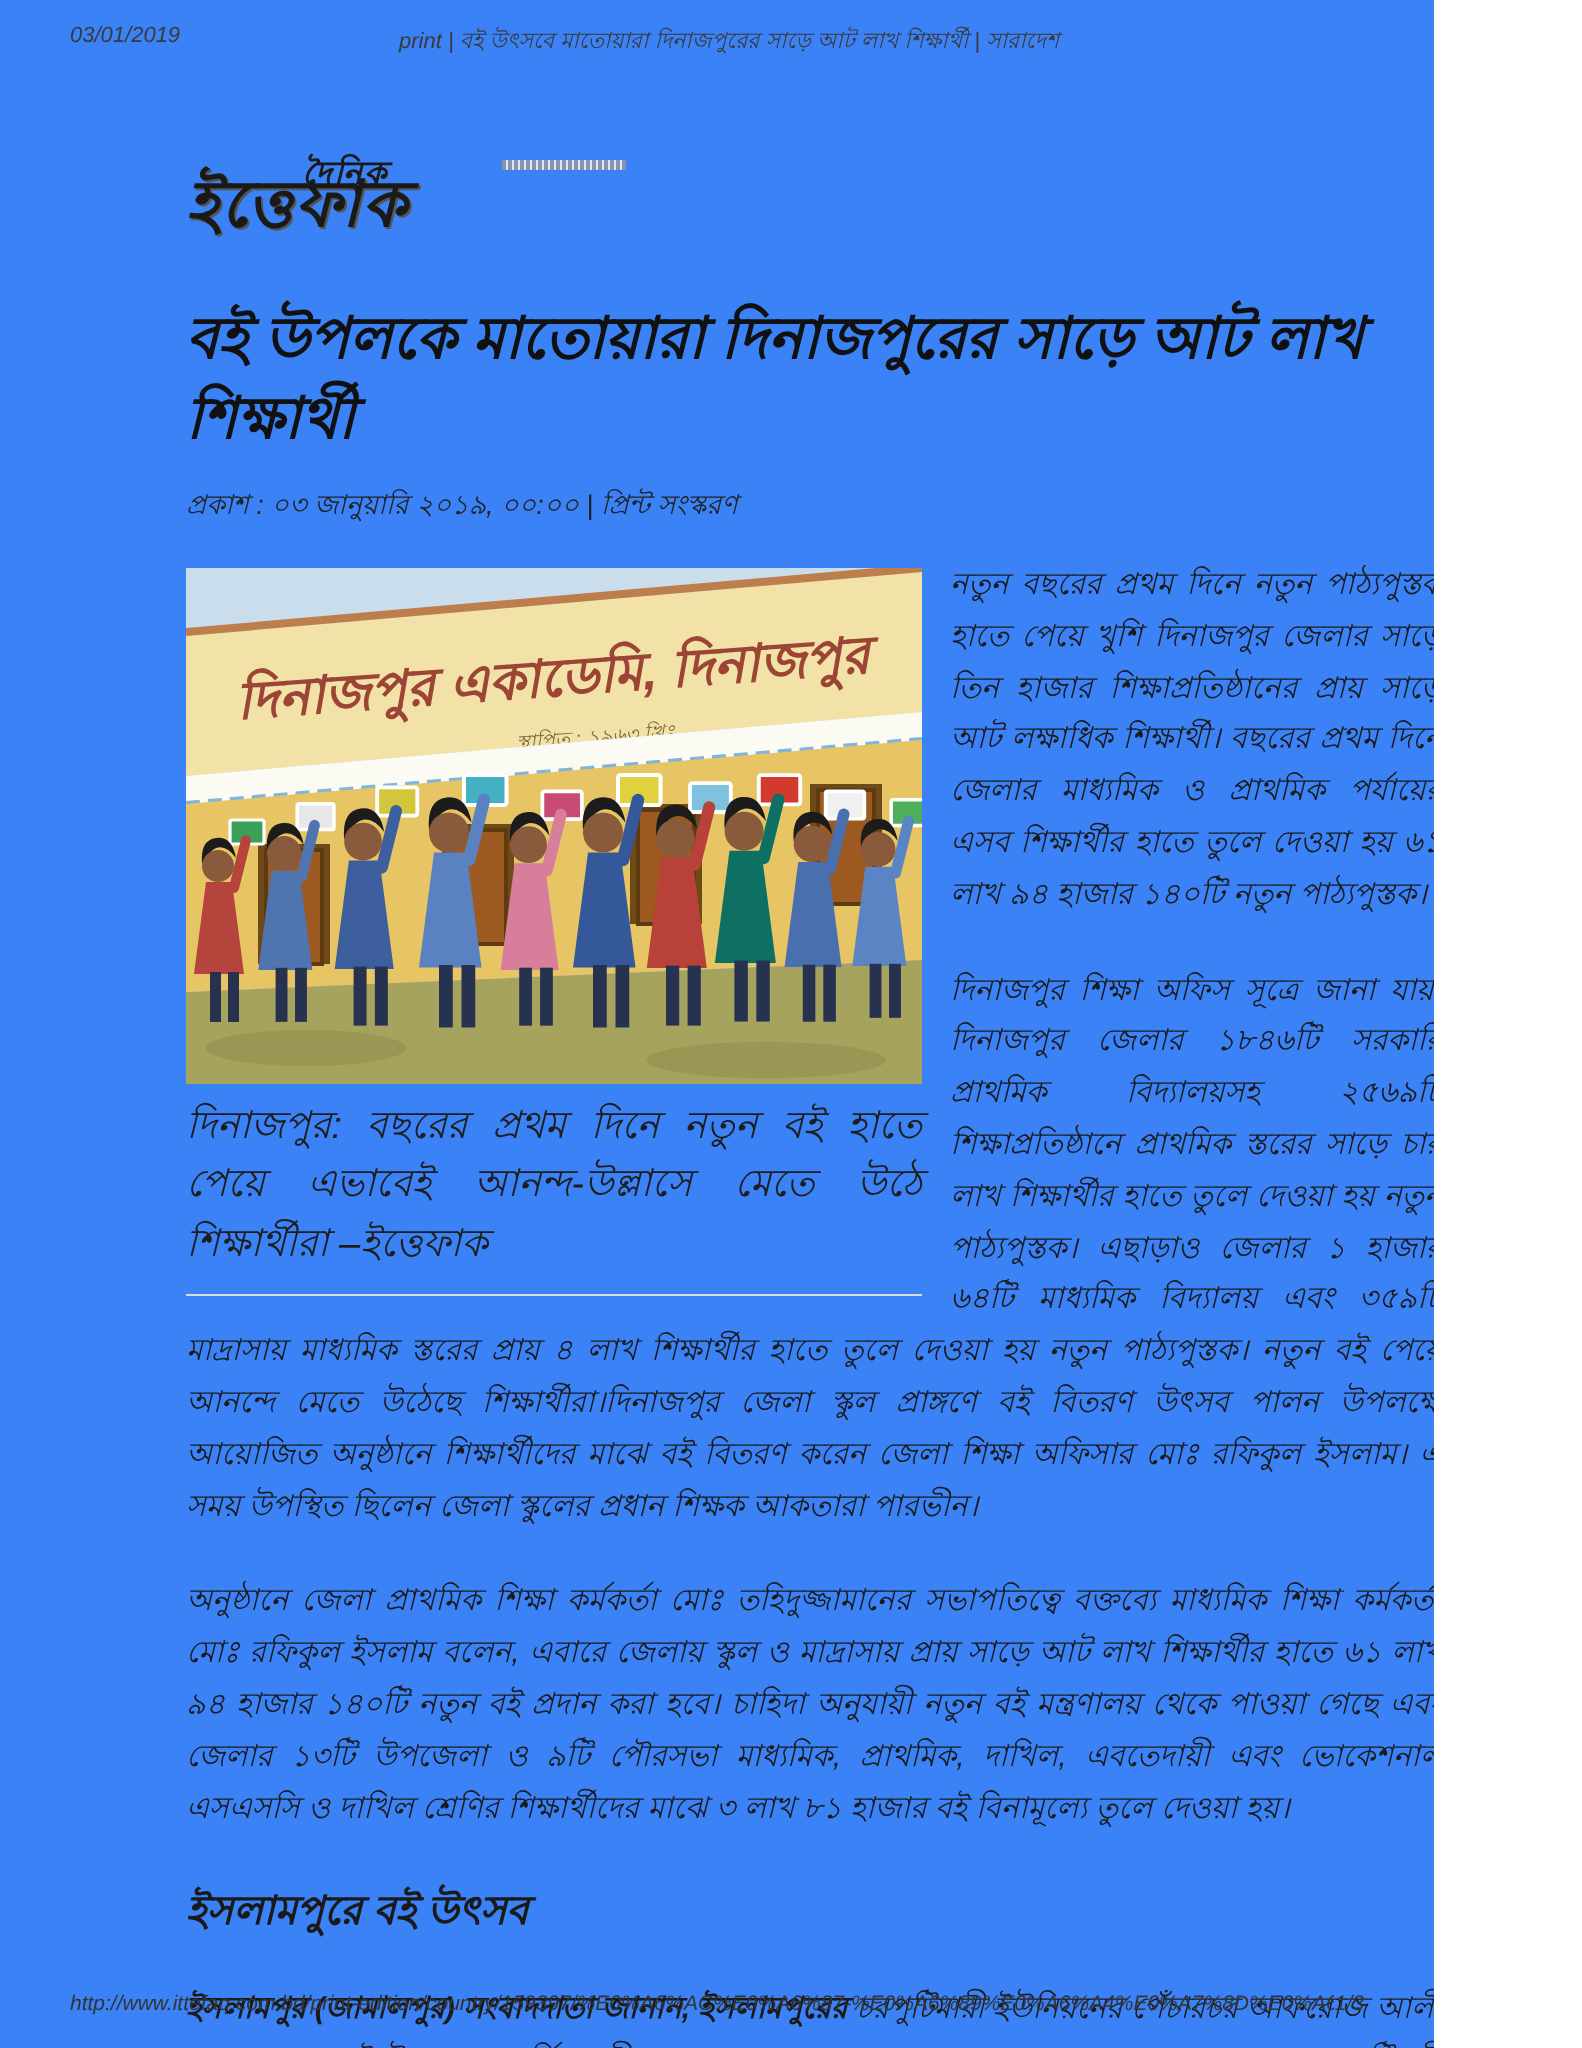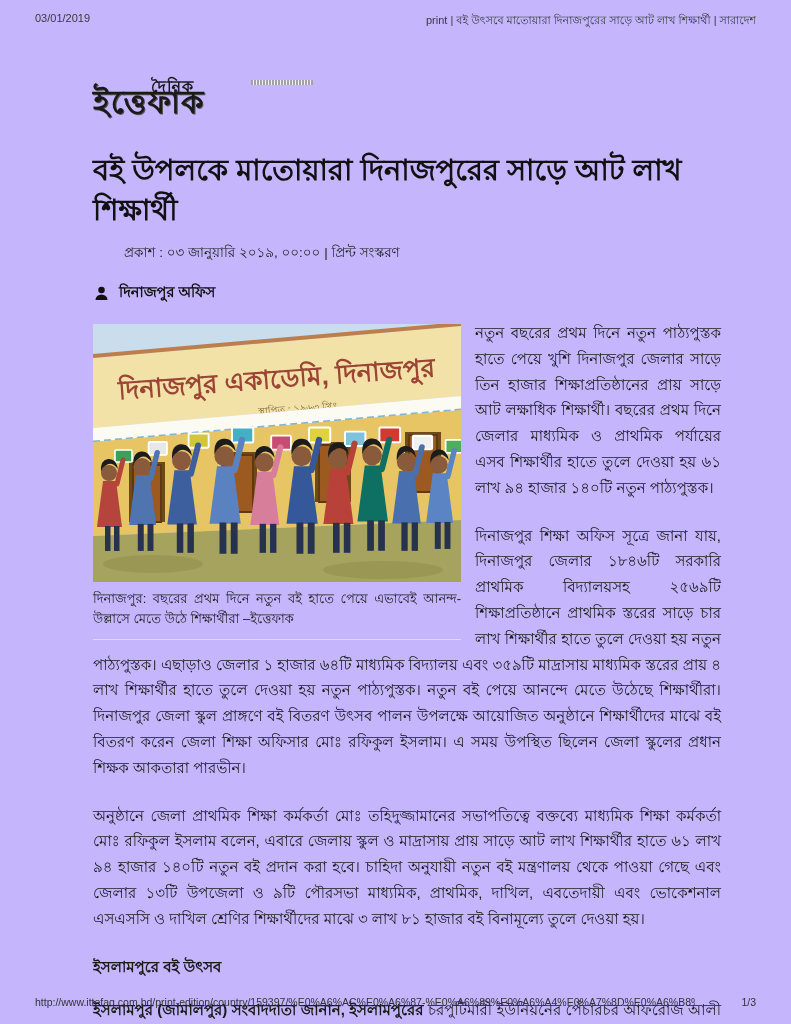--- a/index.html
+++ b/index.html
@@ -1,54 +1,54 @@
 <!DOCTYPE html>
 <html><head>
 <meta charset="utf-8">
 <style>
   * { margin:0; padding:0; box-sizing:border-box; }
   html,body { background:#ffffff; }
   body { font-family:"Liberation Sans","DejaVu Sans",sans-serif; color:#1a1a1a; }
-  .page { position:relative; width:791px; height:1024px; background:#c4b5fd; overflow:hidden; }
+  .page { position:relative; width:717px; height:1024px; background:#3b82f6; overflow:hidden;font-style:italic; }
 
   
   .print-header { position:absolute; top:12px; left:35px; right:35px; height:16px;
     font-size:11px; color:#3a3a3a; }
   .ph-date { position:absolute; left:0; top:0; }
-  .ph-title { position:absolute; left:12px; right:0; text-align:right; top:0; }
+  .ph-title { position:absolute; left:12px; right:0; text-align:center; top:0; }
 
   
   .content { position:absolute; top:46px; left:93px; width:628px; }
 
   
   .masthead { position:relative; margin-top:30px; height:60px; width:230px; }
   .masthead-top { position:absolute; left:58px; top:-2px; font-size:16px; font-weight:bold;
     font-family:"Liberation Serif","DejaVu Serif",serif; letter-spacing:1px; }
   .masthead-name { position:absolute; left:0; top:10px; font-size:32px; font-weight:bold;
     font-family:"Liberation Serif","DejaVu Serif",serif; line-height:1;
     text-shadow:1px 1px 0 #555; letter-spacing:1px; }
   .masthead-fineprint { position:absolute; left:158px; top:4px; width:62px; height:5px;
     background:repeating-linear-gradient(90deg,#9a9a9a 0 2px,#fff 2px 3px); opacity:.8; }
 
   h1.headline { margin-top:14px; font-size:29px; line-height:1.38; font-weight:600;
     color:#111; width:625px; }
-  .meta { margin-top:12px; font-size:13.5px; color:#222;margin-left:31px; }
+  .meta { margin-top:12px; font-size:13.5px; color:#222; }
   .byline { margin-top:16px; display:flex; align-items:center; gap:9px;
     font-size:14.5px; font-weight:600; color:#111; }
   .byline svg { display:block; }
 
   .article-body { margin-top:15px; font-size:15px; line-height:1.72; text-align:justify; }
   .article-body p { margin-bottom:22px; }
 
   figure.photo-figure { float:left; width:368px; margin:4px 14px 6px 0; }
   .photo-wrap { width:368px; height:258px; overflow:hidden; }
-  figcaption { margin-top:7px; font-size:13px; line-height:1.55; text-align:justify; color:#1d1d1d; }
+  figcaption { margin-top:7px; font-size:19px; line-height:1.55; text-align:justify; color:#1d1d1d; }
   .caption-divider { border-top:1px solid #dcdcdc; margin-top:10px; }
 
-  h3.subheading { font-size:15px; font-weight:bold; margin:12px 0 18px 0; }
+  h3.subheading { font-size:20px; font-weight:bold; margin:12px 0 18px 0; }
   .lead-bold { font-weight:bold;margin-top:48px; }
 
   
   .print-footer { position:absolute; bottom:16px; left:35px; right:35px;
     display:flex; justify-content:space-between; font-size:10.5px; color:#333; }
   .pf-url { max-width:660px; overflow:hidden; white-space:nowrap; }
 </style>
 </head>
 <body>
 
@@ -64,29 +64,20 @@
     <div class="masthead">
       <div class="masthead-top">দৈনিক</div>
       <div class="masthead-name">ইত্তেফাক</div>
       <div class="masthead-fineprint"></div>
     </div>
 
     <h1 class="headline">বই উপলকে মাতোয়ারা দিনাজপুরের সাড়ে আট লাখ শিক্ষার্থী</h1>
 
     <div class="meta">প্রকাশ : ০৩ জানুয়ারি ২০১৯, ০০:০০ | প্রিন্ট সংস্করণ</div>
 
-    <div class="byline">
-      <span>
-        <svg width="17" height="17" viewBox="0 0 24 24">
-          <circle cx="12" cy="7" r="4.6" fill="#111"></circle>
-          <path d="M3.5 21 a8.5 7.5 0 0 1 17 0 z" fill="#111"></path>
-        </svg>
-      </span>
-      <span>দিনাজপুর অফিস</span>
-    </div>
 
     <div class="article-body">
 
       <figure class="photo-figure">
         <div class="photo-wrap">
           <svg width="368" height="258" viewBox="0 0 368 258">
             <defs>
               <g id="student">
                 <rect x="20" y="-2" width="17" height="12" rx="1" fill="var(--book,#d4a017)" stroke="#ffffff" stroke-width="1.6"></rect>
                 <path d="M22 32 L28 8" stroke="currentColor" stroke-width="5" fill="none" stroke-linecap="round"></path>

